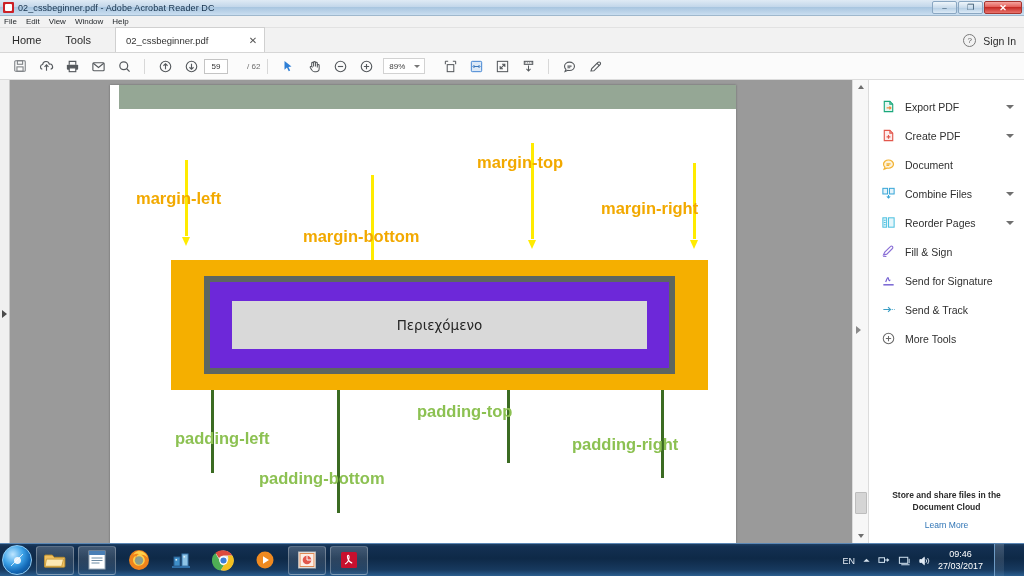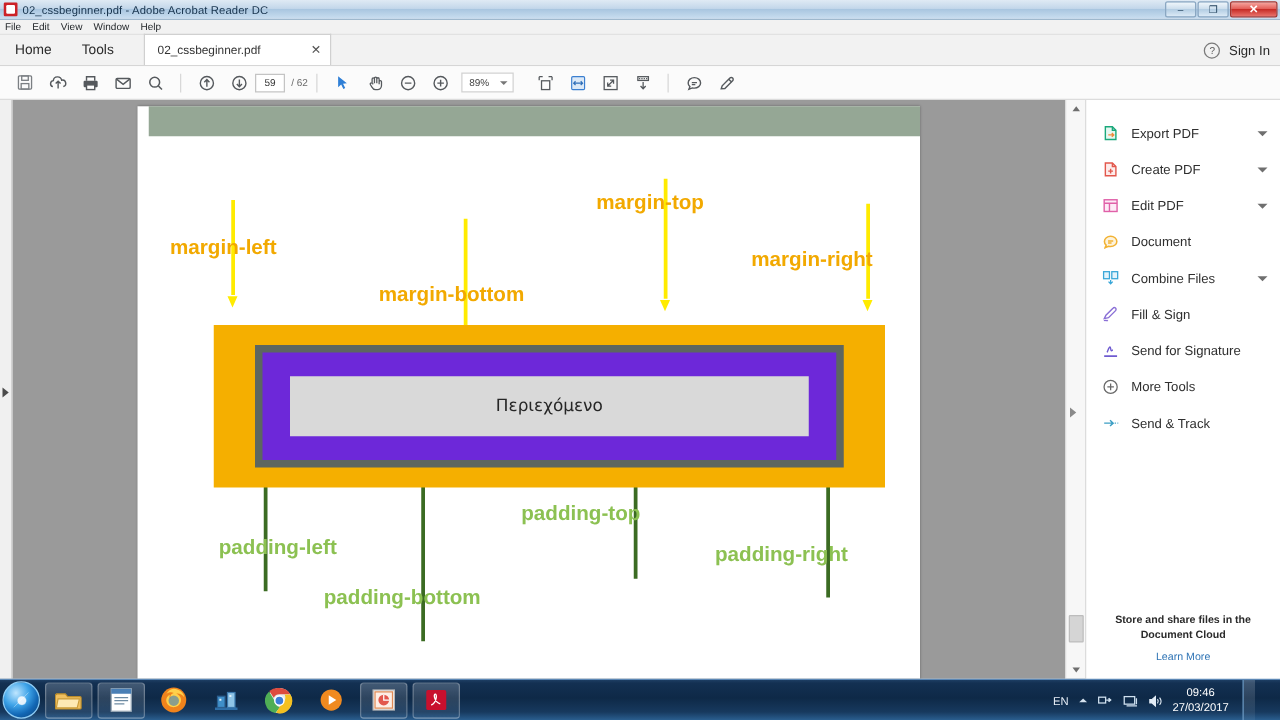--- a/index.html
+++ b/index.html
@@ -90,21 +90,21 @@
   .tbi {
     width: 26px; height: 26px; display: flex; align-items: center; justify-content: center;
     color: #55595d;
   }
   .tbi svg { display: block; }
   .tsep { width: 1px; height: 15px; background: #d8d8d8; margin: 0 7px; }
   .pagebox {
     width: 24px; height: 15px; border: 1px solid #c4c4c4; background: #fff;
     font-size: 8px; color: #333; display: flex; align-items: center; justify-content: center;
   }
-  .pagetot { font-size: 8px; color: #6b6b6b; margin-left: 5px; }
+  .pagetot { font-size: 8px; color: #6b6b6b; margin-left: 19px; }
   .zoombox {
     width: 42px; height: 16px; border: 1px solid #d2d2d2; background: #fff;
     font-size: 8px; color: #444; display: flex; align-items: center;
     padding-left: 5px; margin-left: 4px; position: relative;
   }
   .zoombox .caret {
     position: absolute; right: 4px; top: 6px;
     border-left: 3px solid transparent; border-right: 3px solid transparent;
     border-top: 3.5px solid #777;
   }
@@ -528,30 +528,20 @@
         <svg width="15" height="15" viewBox="0 0 16 16" fill="none" stroke="#e2574c" stroke-width="1.2">
             <path d="M3.5 2.5h6l3 3v8h-9z" fill="#fdeceb"></path>
             <path d="M9.5 2.5v3h3"></path>
             <path d="M6 9.5h4M8 7.5v4" stroke="#e2574c"></path>
           </svg>
       </span>
       <span class="tlabel">Create PDF</span>
       <span class="tchev"></span>
     </div>
 
-    <div class="tool-item">
-      <span class="tico">
-        <svg width="15" height="15" viewBox="0 0 16 16" fill="none" stroke="#e060a8" stroke-width="1.2">
-            <rect x="2.5" y="3" width="11" height="10" fill="#fdeaf6"></rect>
-            <path d="M2.5 6h11M7 6v7"></path>
-          </svg>
-      </span>
-      <span class="tlabel">Edit PDF</span>
-      <span class="tchev"></span>
-    </div>
 
     <div class="tool-item">
       <span class="tico">
         <svg width="15" height="15" viewBox="0 0 16 16" fill="none" stroke="#f2b233" stroke-width="1.3">
             <path d="M13.3 7.6c0 2.4-2.4 4.4-5.3 4.4-.6 0-1.2 0-1.7-.2l-3 1.2.9-2.2A4.1 4.1 0 0 1 2.7 7.6c0-2.4 2.4-4.4 5.3-4.4s5.3 2 5.3 4.4Z" fill="#fdf3dc"></path>
             <path d="M5.8 7.3h4.4M5.8 9h3"></path>
           </svg>
       </span>
       <span class="tlabel">Document</span>
     </div>
@@ -561,20 +551,31 @@
         <svg width="15" height="15" viewBox="0 0 16 16" fill="none" stroke="#3aa7d8" stroke-width="1.1">
             <rect x="2" y="2.5" width="5" height="6" fill="#e4f3fb"></rect>
             <rect x="9" y="2.5" width="5" height="6" fill="#e4f3fb"></rect>
             <path d="M8 9.5v3M6.2 11 8 12.8 9.8 11"></path>
           </svg>
       </span>
       <span class="tlabel">Combine Files</span>
       <span class="tchev"></span>
     </div>
 
+    <div class="tool-item">
+      <span class="tico">
+        <svg width="15" height="15" viewBox="0 0 16 16" fill="none" stroke="#4fc1e0" stroke-width="1.1">
+            <rect x="2" y="3" width="4" height="10" fill="#e4f6fb"></rect>
+            <rect x="8" y="3" width="6" height="10" fill="#e4f6fb"></rect>
+            <path d="M3 5.5h2M3 8h2M3 10.5h2"></path>
+          </svg>
+      </span>
+      <span class="tlabel">Reorder Pages</span>
+      <span class="tchev"></span>
+    </div>
 
     <div class="tool-item">
       <span class="tico">
         <svg width="15" height="15" viewBox="0 0 16 16" fill="none" stroke="#8a6fd6" stroke-width="1.2">
             <path d="M2.6 11.6 4 8.7l6-6a1.5 1.5 0 0 1 2.2 2.1l-6 6Z"></path>
             <path d="M2.3 13.4c1.2-.9 2.2.5 3.4-.3"></path>
           </svg>
       </span>
       <span class="tlabel">Fill &amp; Sign</span>
     </div>
@@ -584,36 +585,36 @@
         <svg width="15" height="15" viewBox="0 0 16 16" fill="none" stroke="#6f5bd0" stroke-width="1.2">
             <path d="M5 9.5c1-2.3 1.6-4.6 2.4-4.6.9 0 .4 3.2 1.4 3.2.5 0 .8-.7 1.2-.7"></path>
             <path d="M2.5 12.6h11" stroke-width="1.5"></path>
           </svg>
       </span>
       <span class="tlabel">Send for Signature</span>
     </div>
 
     <div class="tool-item">
       <span class="tico">
+        <svg width="15" height="15" viewBox="0 0 16 16" fill="none" stroke="#3b9ec4" stroke-width="1.2">
+            <path d="M2.5 8h7M7.5 5.5 10.2 8 7.5 10.5"></path>
+            <path d="M11.5 8h1M13.8 8h.7" stroke-dasharray="1.5 1.2"></path>
+          </svg>
+      </span>
+      <span class="tlabel">Send &amp; Track</span>
+    </div>
+
+    <div class="tool-item">
+      <span class="tico">
         <svg width="15" height="15" viewBox="0 0 16 16" fill="none" stroke="#6a6a6a" stroke-width="1.1">
             <circle cx="8" cy="8" r="5.6"></circle>
             <path d="M5.2 8h5.6M8 5.2v5.6"></path>
           </svg>
       </span>
       <span class="tlabel">More Tools</span>
-    </div>
-
-    <div class="tool-item">
-      <span class="tico">
-        <svg width="15" height="15" viewBox="0 0 16 16" fill="none" stroke="#3b9ec4" stroke-width="1.2">
-            <path d="M2.5 8h7M7.5 5.5 10.2 8 7.5 10.5"></path>
-            <path d="M11.5 8h1M13.8 8h.7" stroke-dasharray="1.5 1.2"></path>
-          </svg>
-      </span>
-      <span class="tlabel">Send &amp; Track</span>
     </div>
 
     <div class="cloud-promo">
       <div class="ct">Store and share files in the</div>
       <div class="ct">Document Cloud</div>
       <span class="cl">Learn More</span>
     </div>
   </div>
 
   <div class="taskbar">

